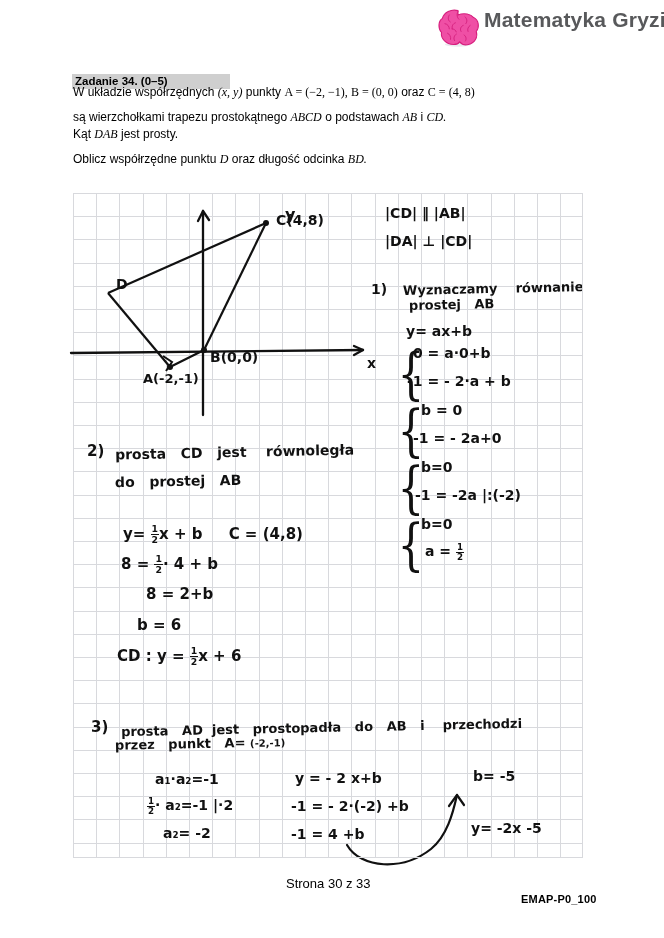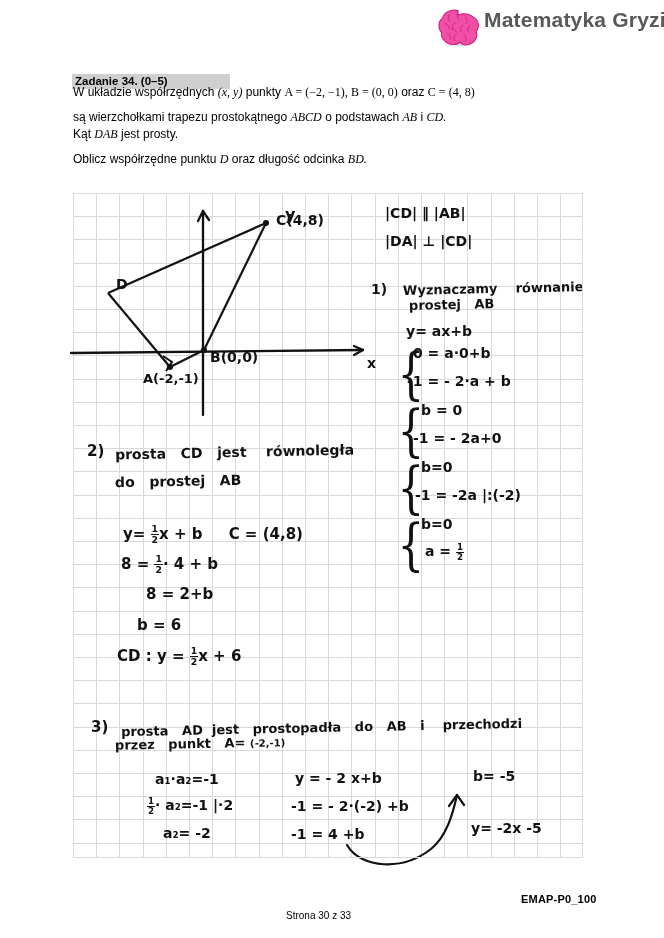--- a/index.html
+++ b/index.html
@@ -35,21 +35,21 @@
   .hw{position:absolute;font-family:"DejaVu Sans",sans-serif;color:#111;
       font-weight:bold;white-space:nowrap;}
   .hw.sk{transform:rotate(-1.2deg);}
   .f{display:inline-block;vertical-align:-0.42em;text-align:center;font-size:.62em;line-height:1.05;}
   .f i{display:block;font-style:normal;border-bottom:1.3px solid #111;padding:0 1px;}
   .f b{display:block;font-weight:bold;padding:0 1px;}
   .br{position:absolute;font-family:"DejaVu Serif",serif;font-weight:400;
       color:#111;transform:scaleX(.75);}
 
   
-  .page-no{position:absolute;left:286px;top:910px;font-size:10px;}
+  .page-no{position:absolute;left:286px;top:876px;font-size:13px;}
   .code{position:absolute;left:521px;top:893px;font-size:11px;font-weight:bold;
         letter-spacing:.2px;}
 </style>
 </head>
 <body>
 
 <div class="logo-block">
   <svg class="brain" viewBox="0 0 100 92">
     <ellipse cx="50" cy="84" rx="30" ry="5" fill="#e9e9ee"></ellipse>
     <path d="M50 6C34 2 18 10 14 24 4 30 4 48 12 56 10 70 22 84 40 84c8 0 12-3 14-6

